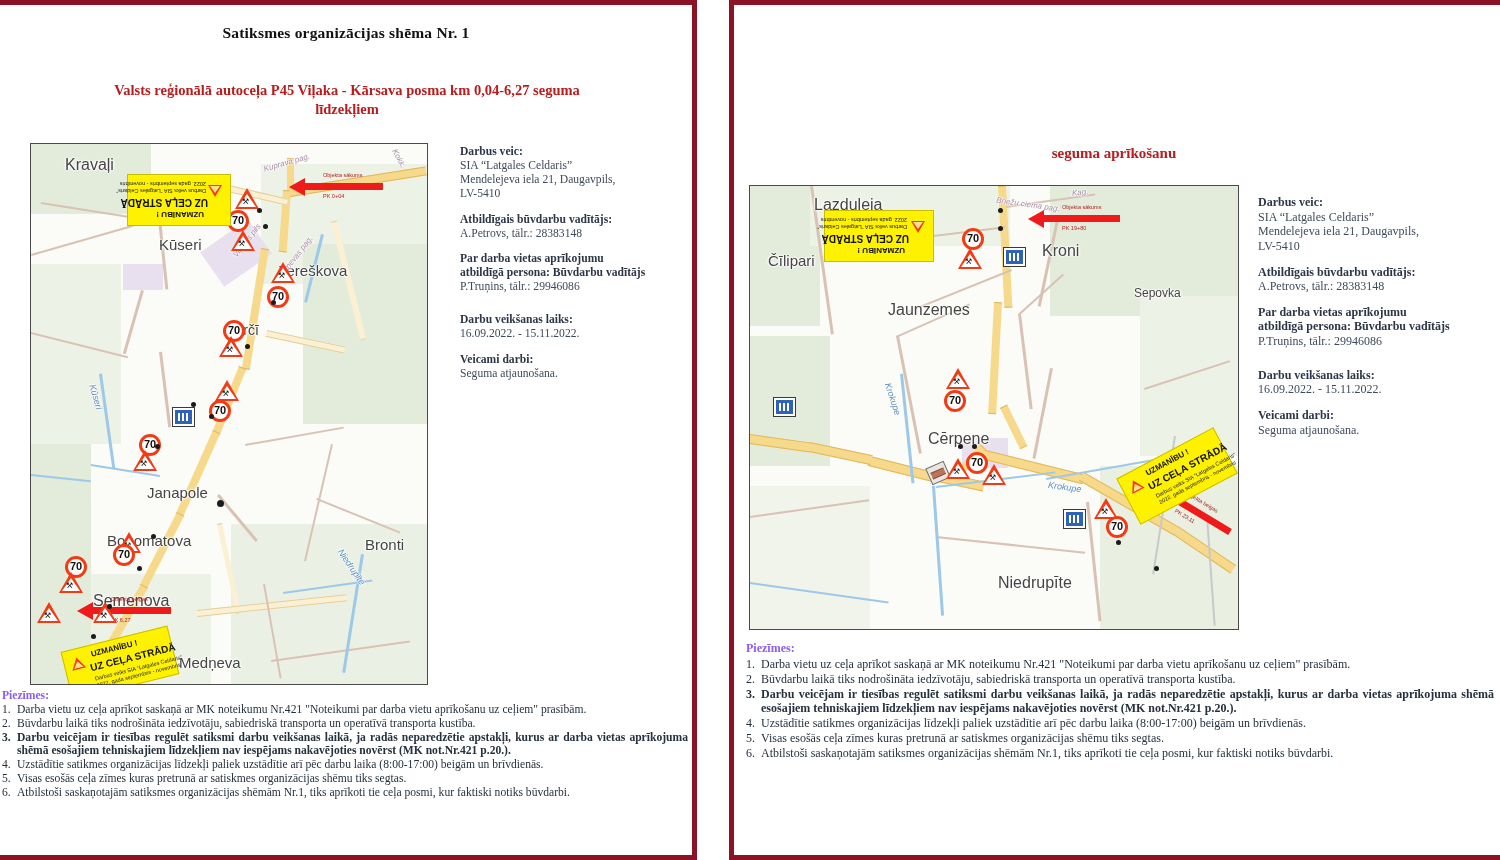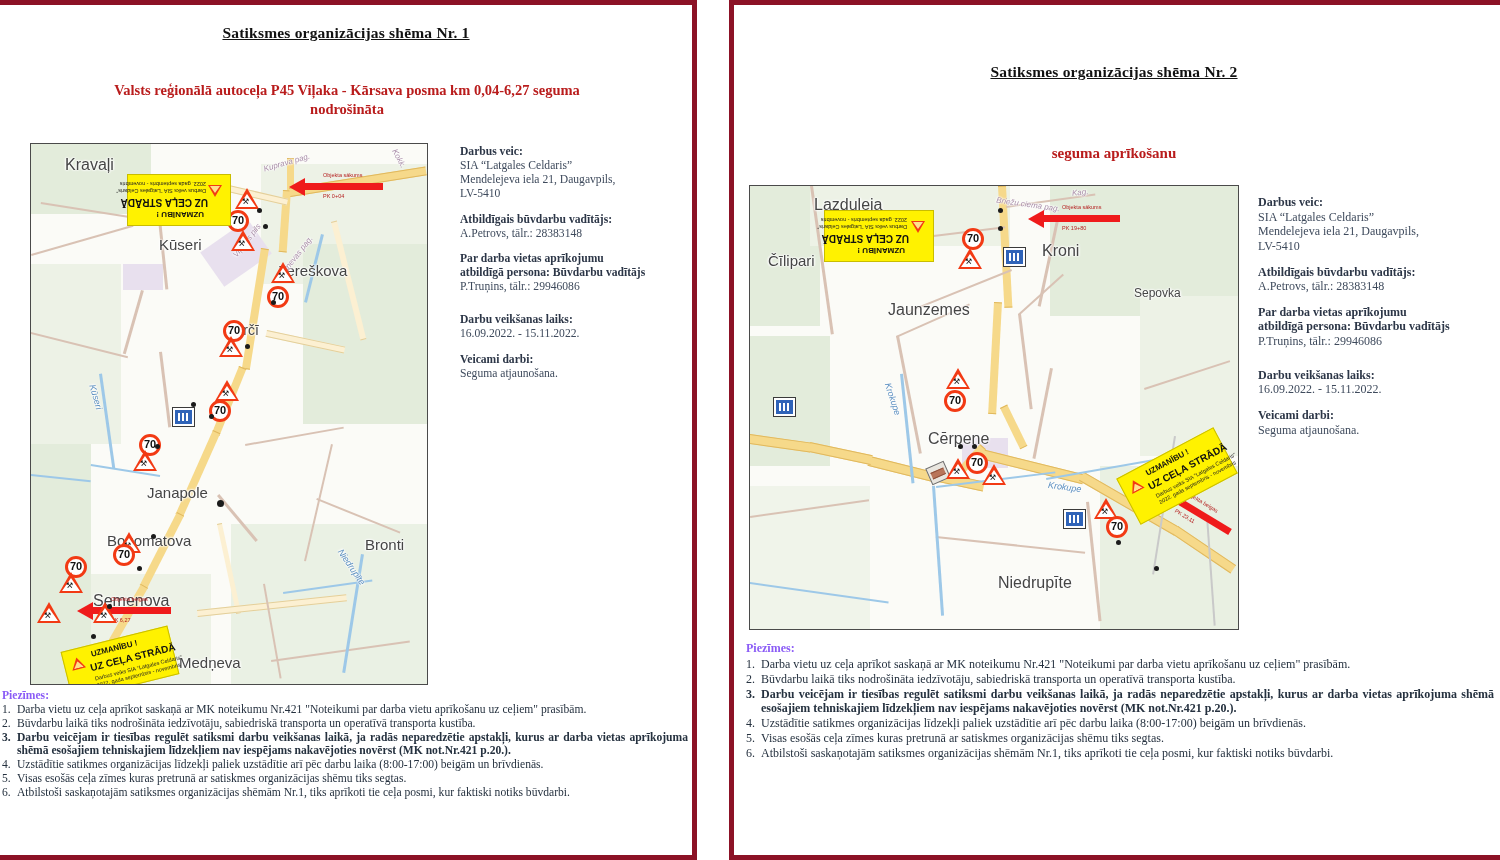--- a/index.html
+++ b/index.html
@@ -8,21 +8,21 @@
 
   
   .panel{position:absolute;background:#ffffff;box-sizing:border-box;border:5px solid #8c1226;}
   #panel-left{left:0px;top:0px;width:697px;height:860px;border-left:none;}
   #panel-right{left:729px;top:0px;width:771px;height:860px;border-right:none;}
 
   .panel-inner{position:absolute;inset:0;}
 
   
   .scheme-title{position:absolute;text-align:center;font-weight:bold;color:#111111;
-    text-decoration:underline;letter-spacing:.2px;}
+    letter-spacing:.2px;}
   .road-title{position:absolute;text-align:center;font-weight:bold;color:#b91c1c;line-height:1.28;}
 
   
   .info{position:absolute;color:#3e4a5c;line-height:1.22;}
   .info .lbl{font-weight:bold;color:#2c3647;display:block;}
   .info .val{display:block;}
   .info .grp{margin-bottom:11px;}
   .info .grp.wide{margin-bottom:19px;}
 
   
@@ -105,21 +105,21 @@
 <body>
 
 <div class="page">
 
   <div class="panel" id="panel-left">
     <div class="panel-inner">
 
       <div class="scheme-title" style="left:0;top:19px;width:692px;font-size:15.5px;">Satiksmes organizācijas shēma Nr. 1</div>
 
       <div class="road-title" style="left:52px;top:76px;width:590px;font-size:14.5px;">Valsts reģionālā autoceļa P45 Viļaka - Kārsava posma km 0,04-6,27 seguma</div>
-      <div class="road-title" style="left:52px;top:95px;width:590px;font-size:14.5px;">nodrošināta</div>
+      <div class="road-title" style="left:52px;top:95px;width:590px;font-size:14.5px;">līdzekļiem</div>
 
       <div class="info" style="left:460px;top:140px;width:225px;font-size:11.6px;">
         <div class="grp">
           <span class="lbl">Darbus veic:</span>
           <span class="val">SIA “Latgales Celdaris”</span>
           <span class="val">Mendelejeva iela 21, Daugavpils,</span>
           <span class="val">LV-5410</span>
         </div>
         <div class="grp">
           <span class="lbl">Atbildīgais būvdarbu vadītājs:</span>
@@ -340,21 +340,20 @@
           <span class="note-txt">Atbilstoši saskaņotajām satiksmes organizācijas shēmām Nr.1, tiks aprīkoti tie ceļa posmi, kur faktiski notiks būvdarbi.</span>
         </div>
       </div>
 
     </div>
   </div>
 
   <div class="panel" id="panel-right">
     <div class="panel-inner">
 
-      <div class="scheme-title" style="left:30px;top:58px;width:700px;font-size:15.5px;">Satiksmes organizācijas shēma Nr. 2</div>
 
       <div class="road-title" style="left:70px;top:139px;width:620px;font-size:15px;">seguma aprīkošanu</div>
 
       <div class="info" style="left:524px;top:190px;width:240px;font-size:12px;">
         <div class="grp">
           <span class="lbl">Darbus veic:</span>
           <span class="val">SIA “Latgales Celdaris”</span>
           <span class="val">Mendelejeva iela 21, Daugavpils,</span>
           <span class="val">LV-5410</span>
         </div>

